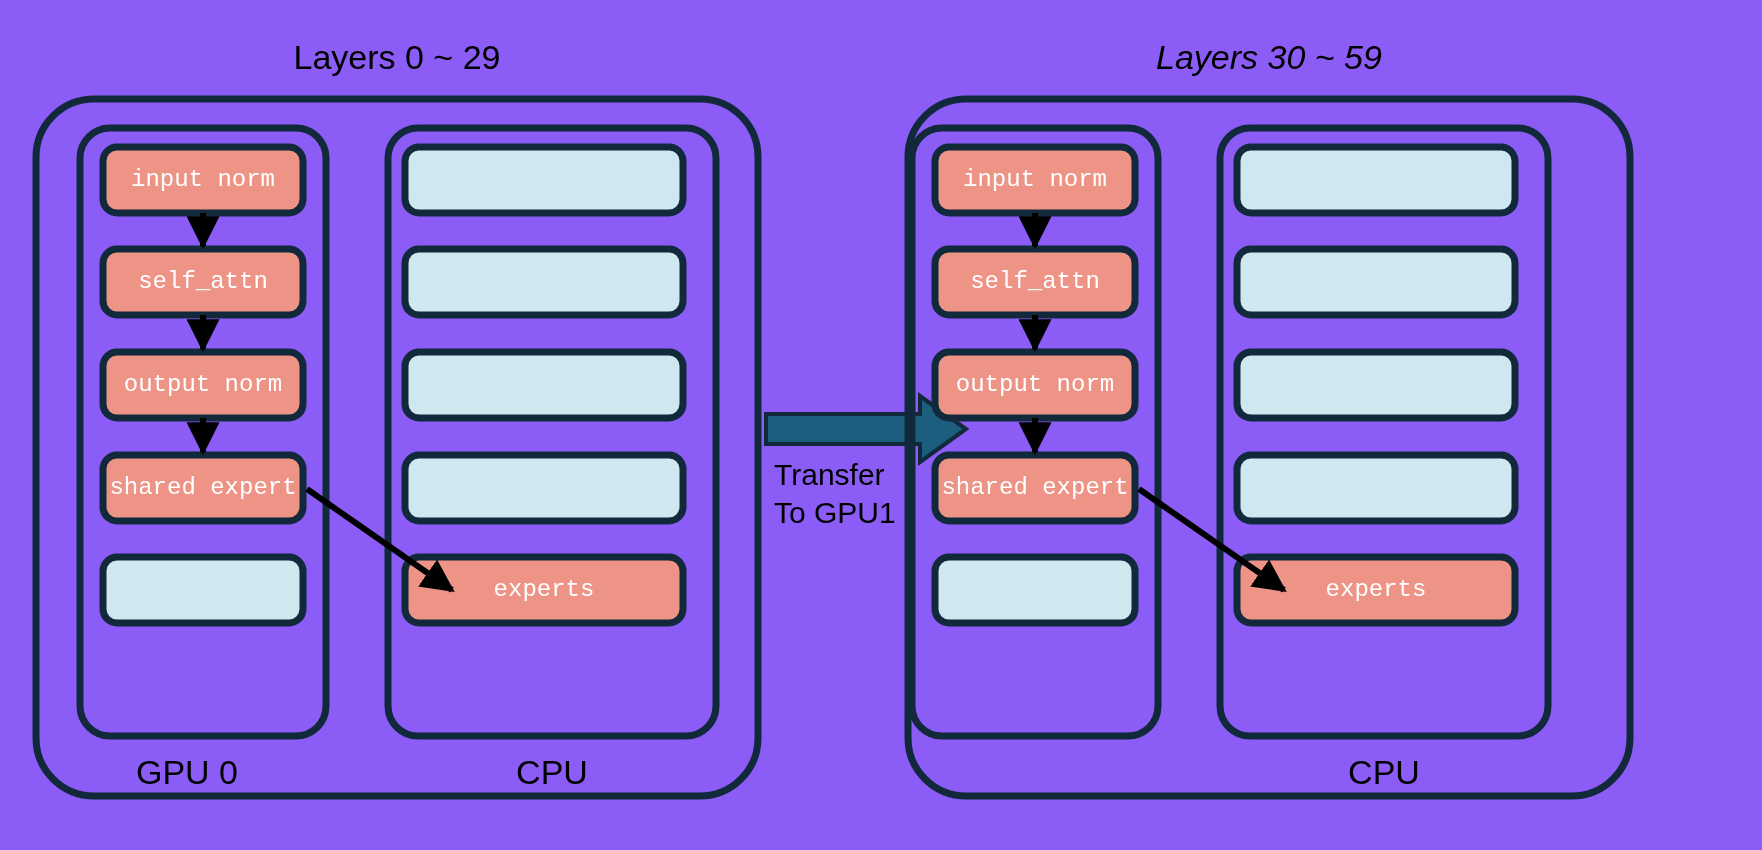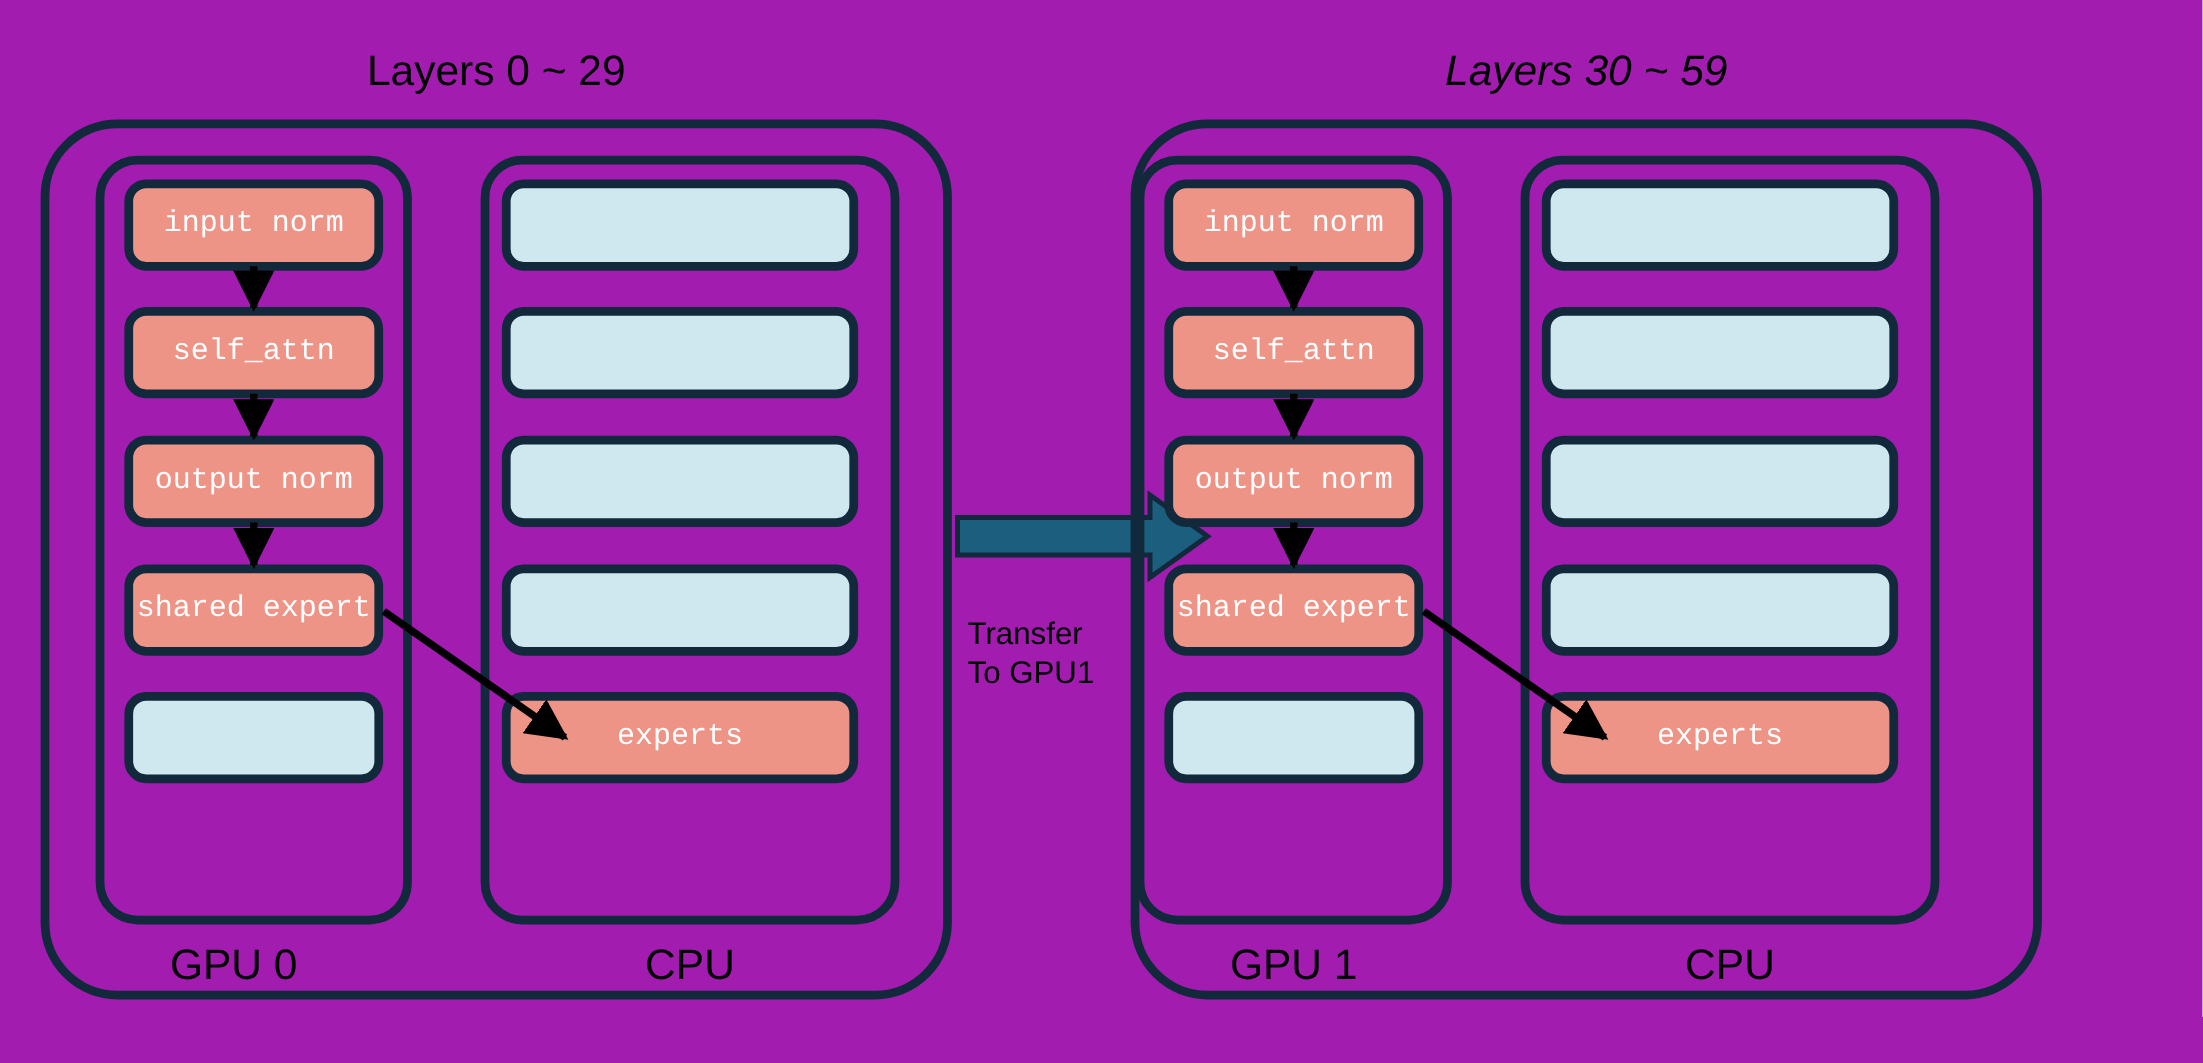--- a/index.html
+++ b/index.html
@@ -7,21 +7,21 @@
     padding: 0;
     background: #ffffff;
   }
   body {
     font-family: "Liberation Sans", sans-serif;
   }
   #stage {
     position: relative;
     width: 1762px;
     height: 850px;
-    background: #a21caf;
+    background: #8b5cf6;
     overflow: hidden;
   }
   #svg-layer {
     position: absolute;
     left: 0;
     top: 0;
     width: 1762px;
     height: 850px;
   }
   .panel-title {
@@ -45,26 +45,25 @@
     font-size: 24px;
     color: #ffffff;
     white-space: nowrap;
     text-align: center;
     line-height: 1;
     pointer-events: none;
     font-family: Liberation Mono, monospace;
   }
   .transfer-label {
     position: absolute;
-    font-size: 25px;
+    font-size: 30px;
     color: #000000;
     line-height: 1.25;
     white-space: pre-line;
     text-align: left;
-    margin-top: 36px;
   }
 </style>
 </head>
 <body>
 
 <div id="stage">
 
   <svg id="svg-layer" viewBox="0 0 1762 850">
     <defs>
       <marker id="thinArrow" viewBox="0 0 10 10" refX="9" refY="5" markerWidth="5.5" markerHeight="5.5" orient="auto-start-reverse">
@@ -156,16 +155,15 @@
   <div class="block-label" style="left:935px; top:373px; width:200px;">output norm</div>
   <div class="block-label" style="left:930px; top:476px; width:210px;">shared expert</div>
   <div class="block-label" style="left:935px; top:578px; width:200px;"></div>
 
   <div class="block-label" style="left:1237px; top:168px; width:278px;"></div>
   <div class="block-label" style="left:1237px; top:270px; width:278px;"></div>
   <div class="block-label" style="left:1237px; top:373px; width:278px;"></div>
   <div class="block-label" style="left:1237px; top:476px; width:278px;"></div>
   <div class="block-label" style="left:1237px; top:578px; width:278px;">experts</div>
 
-  <div class="device-label" style="left:912px; top:755px; width:246px;">GPU 1</div>
   <div class="device-label" style="left:1220px; top:755px; width:328px;">CPU</div>
 
 </div>
 
 </body></html>

